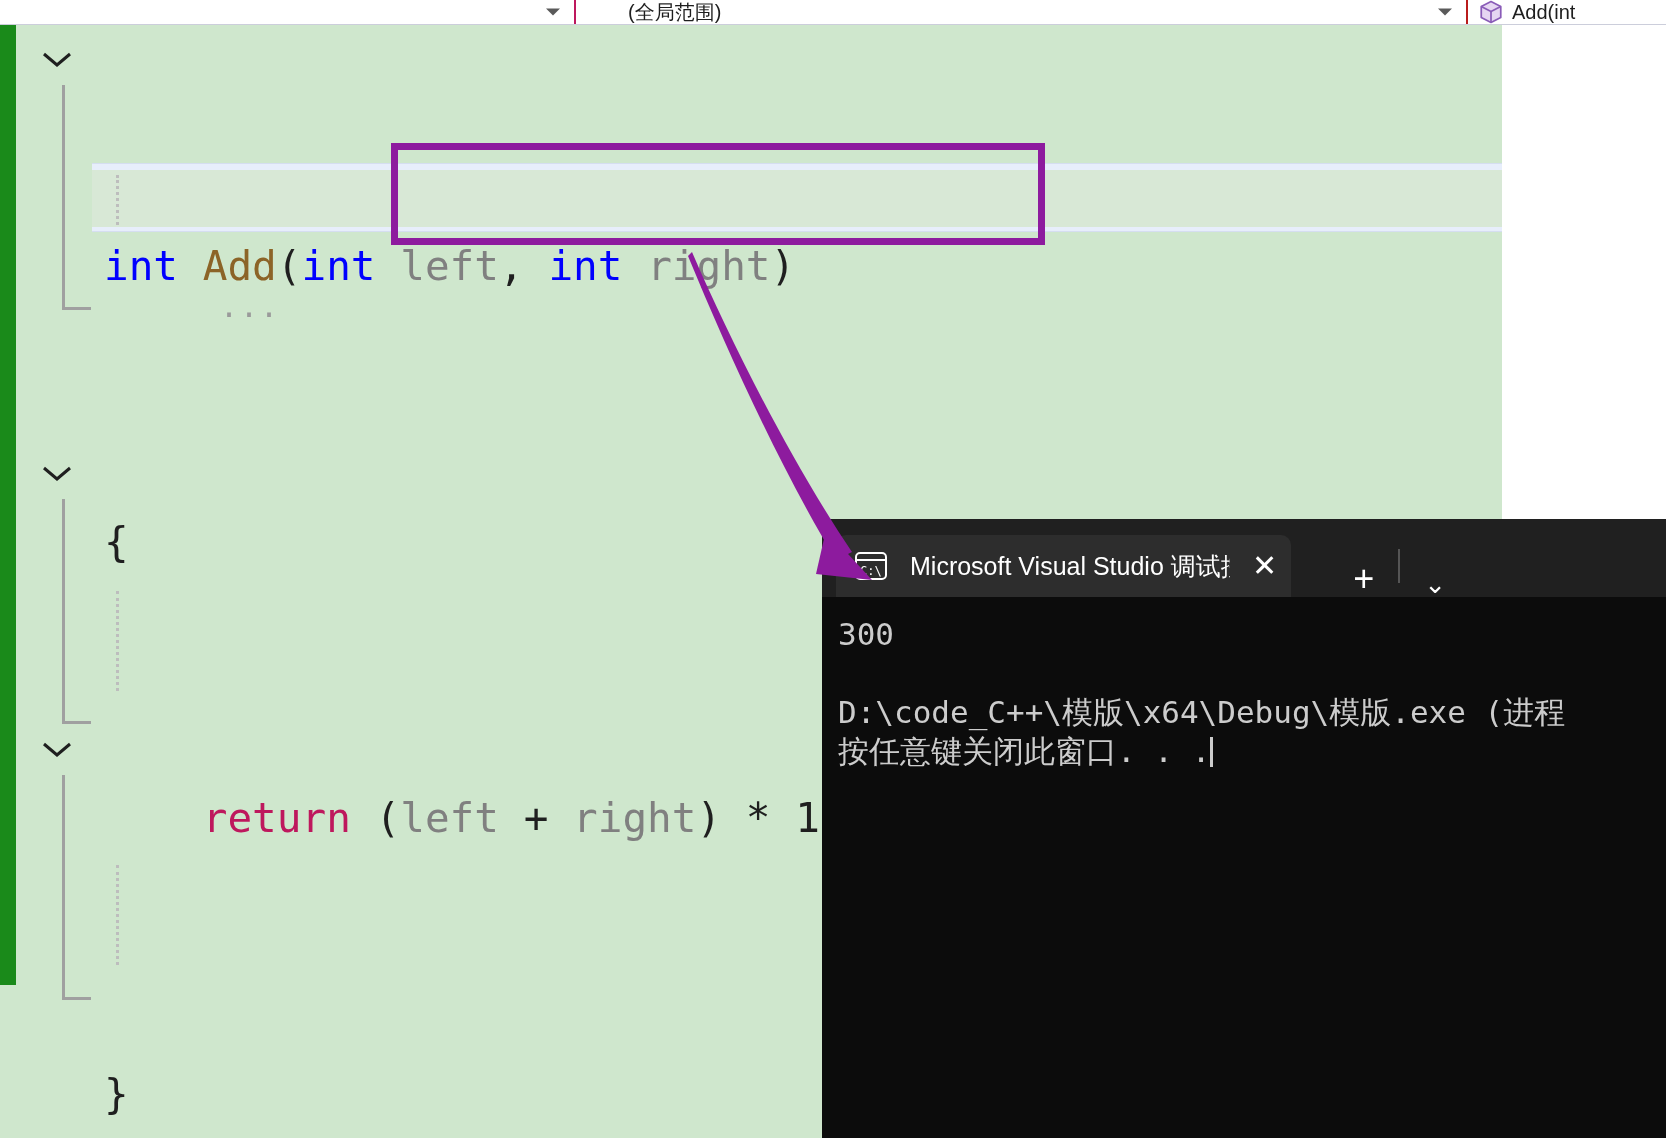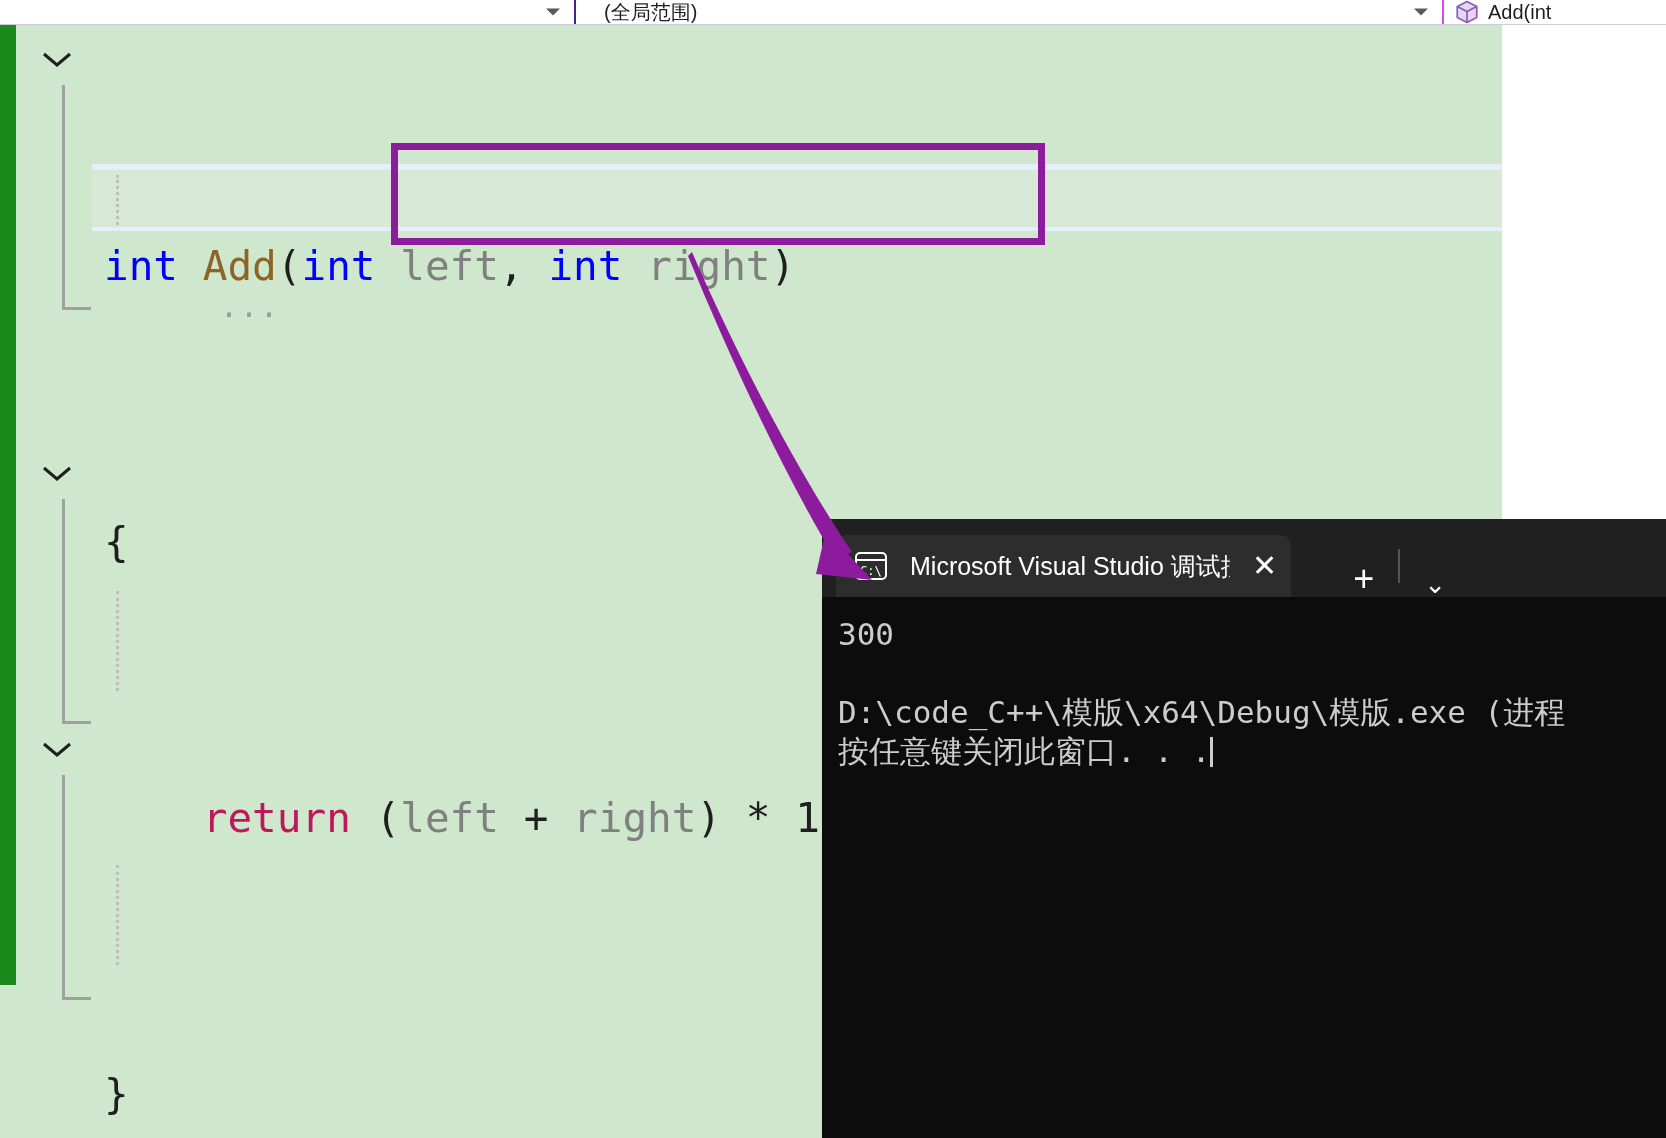--- a/index.html
+++ b/index.html
@@ -28,22 +28,22 @@
     align-items: center;
   }
   .nav-combo {
     height: 24px;
     display: flex;
     align-items: center;
     background: #ffffff;
     position: relative;
   }
   .nav-combo.first { width: 574px; }
-  .nav-combo.second { width: 866px; border-left: 2px solid #4c1d95; }
-  .nav-combo.third { flex: 1; border-left: 2px solid #d946ef; }
+  .nav-combo.second { width: 866px; border-left: 2px solid #be185d; padding-left: 24px; }
+  .nav-combo.third { flex: 1; border-left: 2px solid #b91c1c; }
   .combo-caret {
     position: absolute;
     right: 14px; top: 50%;
     transform: translateY(-50%);
     width: 0; height: 0;
     border-left: 7px solid transparent;
     border-right: 7px solid transparent;
     border-top: 7px solid #5a5a5a;
   }
   .combo-text {

